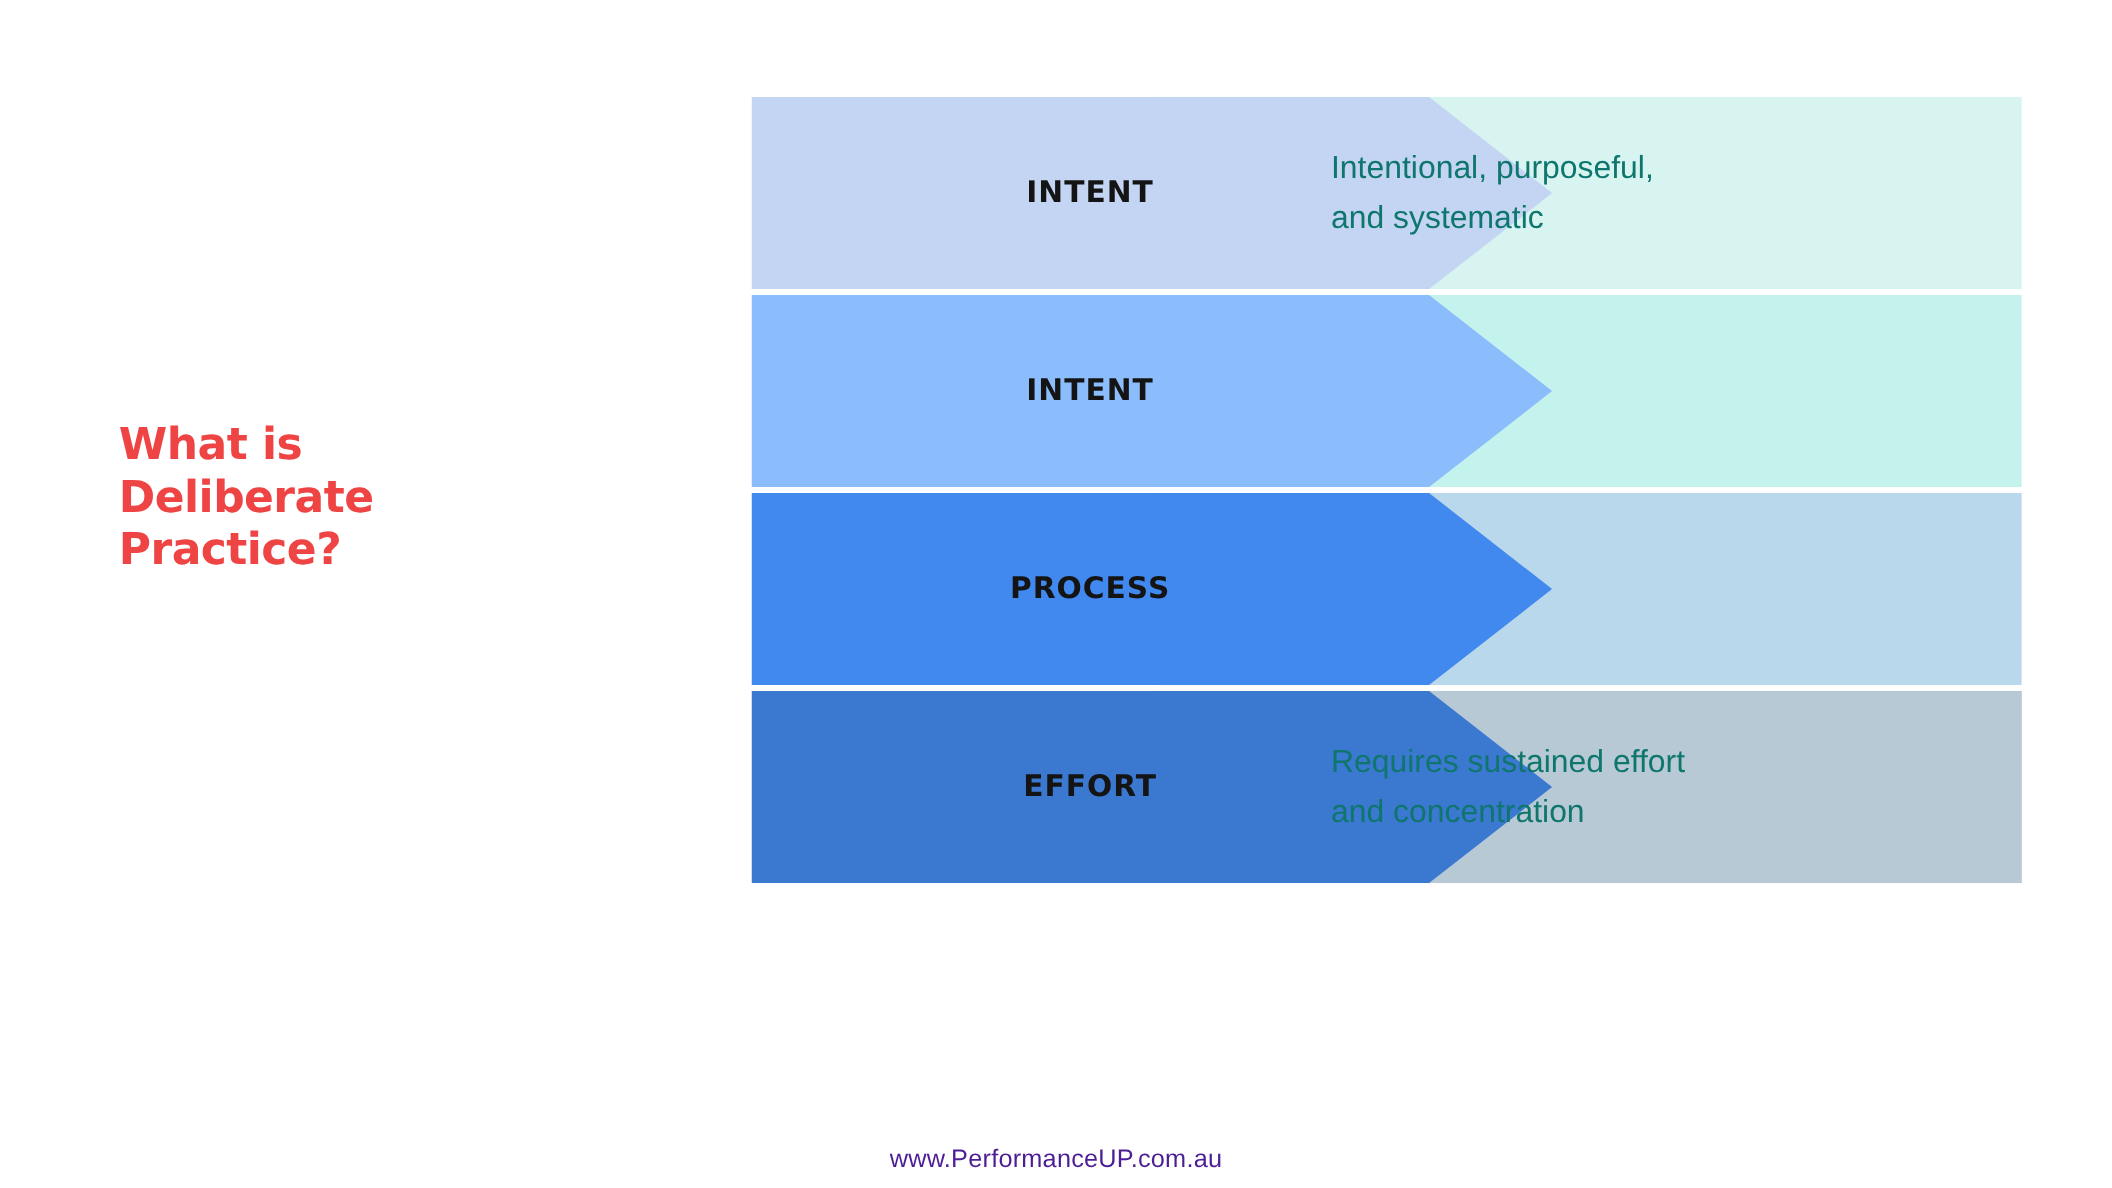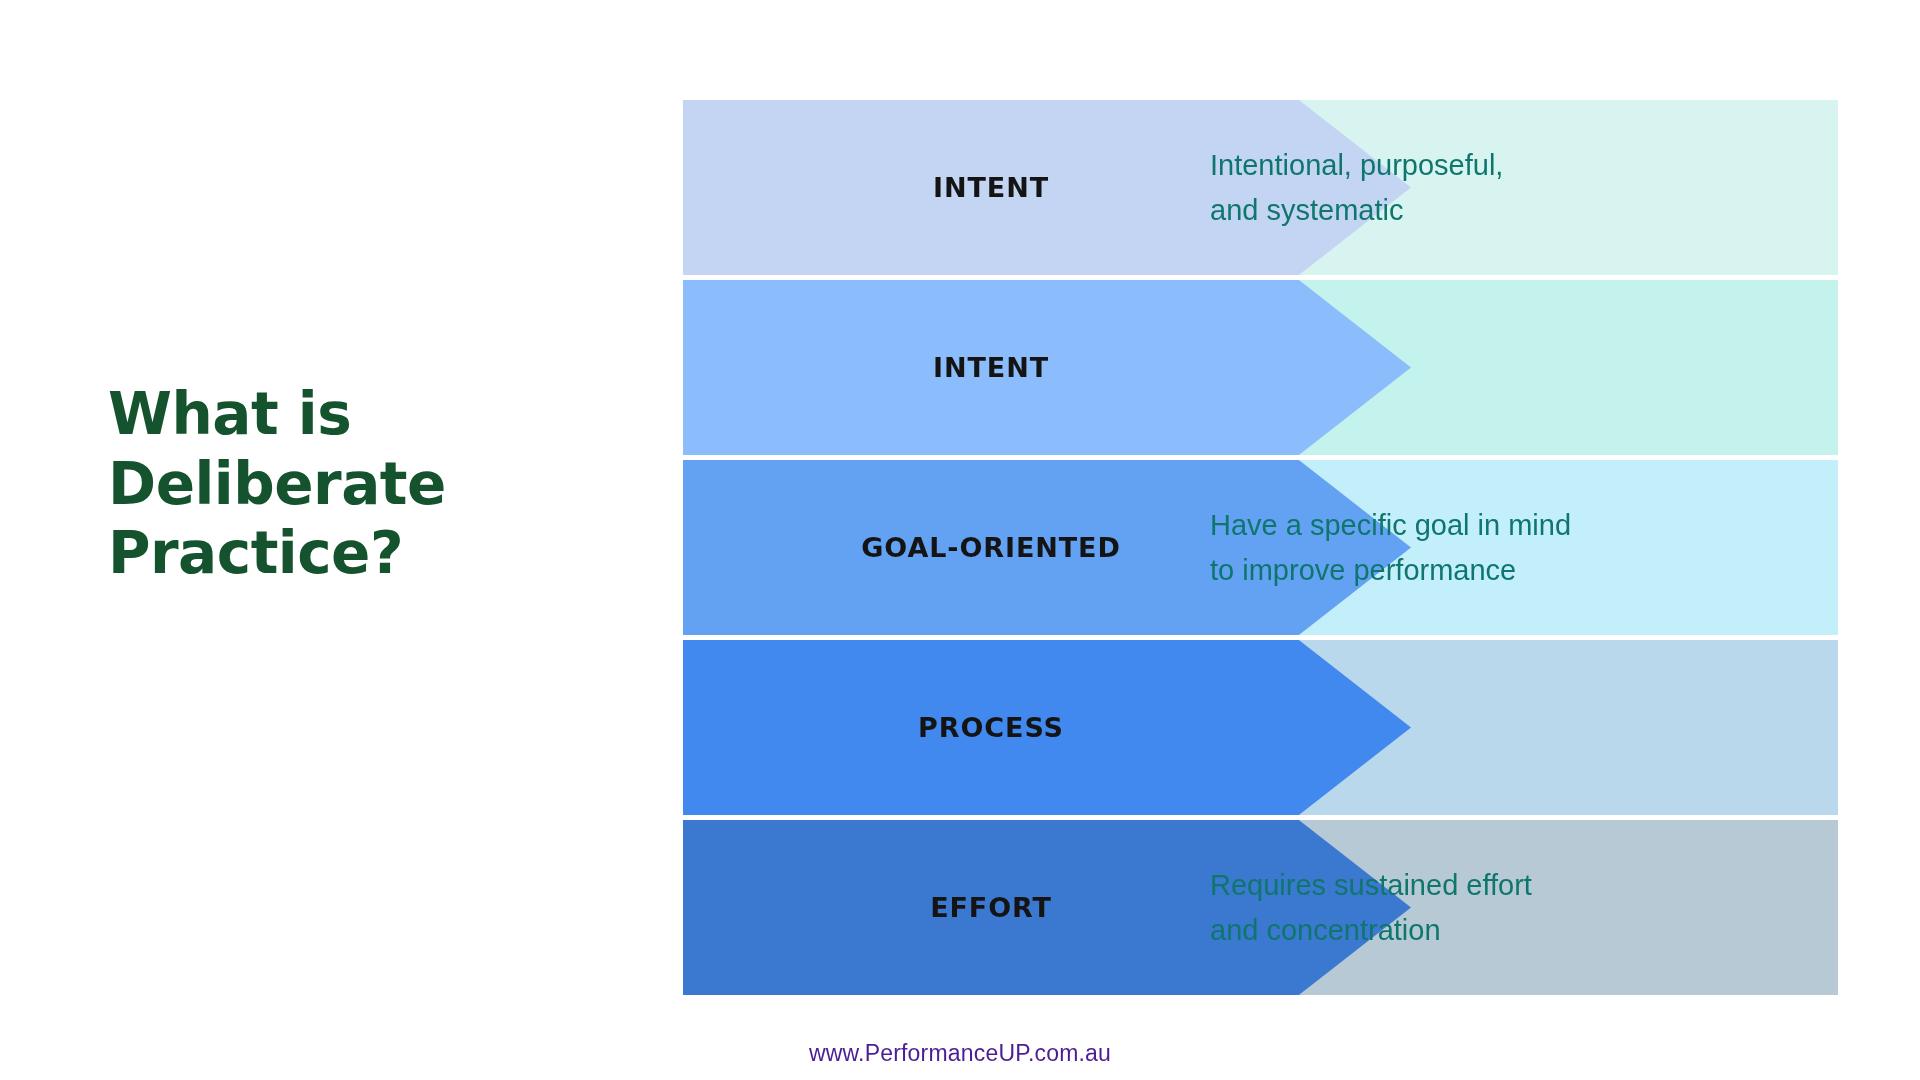--- a/index.html
+++ b/index.html
@@ -24,34 +24,34 @@
 
   
   #title-block {
     position: absolute;
     left: 108px;
     top: 380px;
     width: 430px;
   }
   #page-title {
     font-family: "DejaVu Sans", sans-serif;
-    font-size: 58px;
+    font-size: 40px;
     font-weight: 700;
     line-height: 1.20;
-    color: #14532d;
+    color: #ef4444;
     letter-spacing: -0.5px;
     margin: 0;
     white-space: pre-line;
   }
 
   
   #diagram {
     position: absolute;
     left: 683px;
-    top: 100px;
+    top: 88px;
     width: 1155px;
     height: 895px;
   }
 
   .row {
     position: relative;
     width: 100%;
     height: 175px;
     margin-bottom: 5px;
     overflow: hidden;
@@ -141,27 +141,20 @@
       <div class="panel-text">Intentional, purposeful,
 and systematic</div>
     </div>
 
     <div class="row">
       <div class="panel" style="background: rgb(196, 242, 236);"></div>
       <div class="chevron" style="background: rgb(139, 188, 251);"></div>
       <div class="chev-label">INTENT</div>
     </div>
 
-    <div class="row">
-      <div class="panel" style="background: rgb(195, 239, 250);"></div>
-      <div class="chevron" style="background: rgb(99, 161, 242);"></div>
-      <div class="chev-label">GOAL-ORIENTED</div>
-      <div class="panel-text">Have a specific goal in mind
-to improve performance</div>
-    </div>
 
     <div class="row">
       <div class="panel" style="background: rgb(186, 216, 236);"></div>
       <div class="chevron" style="background: rgb(65, 137, 238);"></div>
       <div class="chev-label">PROCESS</div>
     </div>
 
     <div class="row">
       <div class="panel" style="background: rgb(184, 201, 214);"></div>
       <div class="chevron" style="background: rgb(59, 120, 207);"></div>

